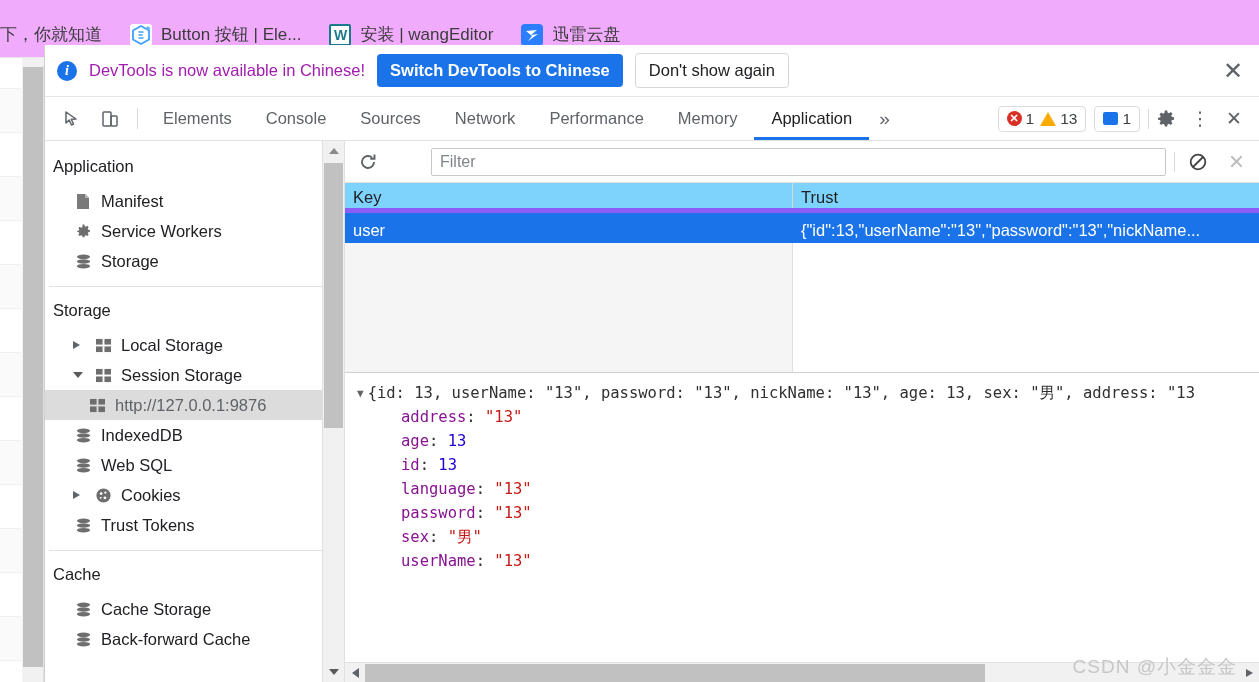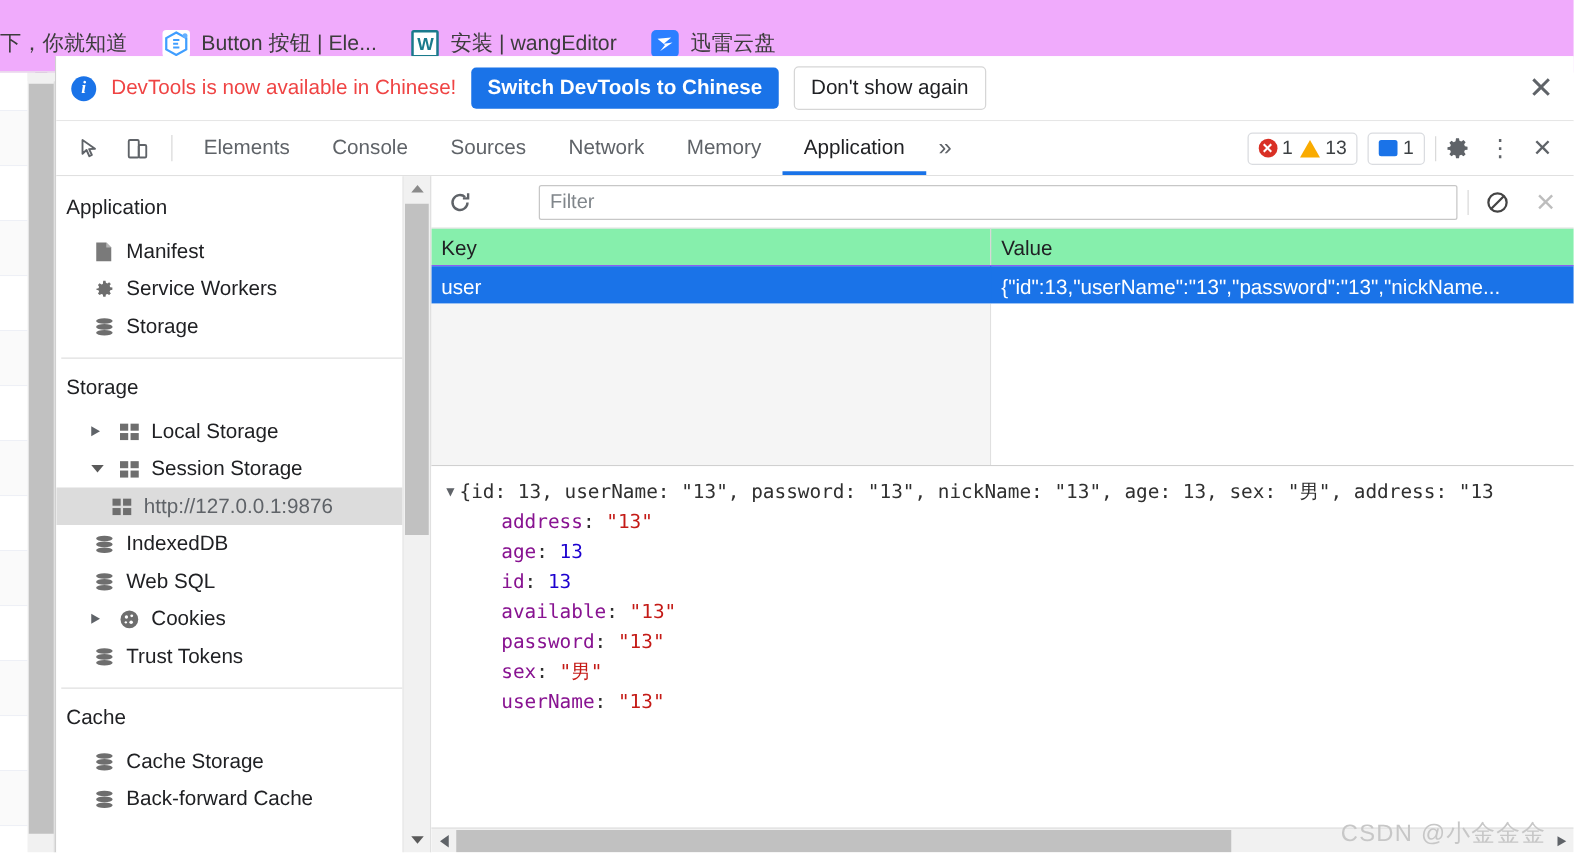--- a/index.html
+++ b/index.html
@@ -68,21 +68,21 @@
   .notif {
     height:52px; flex:0 0 auto; background:#fff;
     border-bottom:1px solid #e6e6e6;
     display:flex; align-items:center; padding: 0 14px 0 12px; gap:12px;
   }
   .info-icon {
     width:20px;height:20px;border-radius:50%;background:#1a73e8;color:#fff;
     font-size:14px; font-family:"Liberation Serif", serif; font-style:italic; font-weight:bold;
     display:flex;align-items:center;justify-content:center; flex:0 0 auto;
   }
-  .notif-text { font-size:16.5px; color:#ef4444; white-space:nowrap; }
+  .notif-text { font-size:16.5px; color:#a21caf; white-space:nowrap; }
   .btn-primary {
     background:#1a73e8; color:#fff; border:none; border-radius:4px;
     font-size:16.5px; font-weight:bold; padding:7px 13px;
     font-family:"Liberation Sans",sans-serif; cursor:pointer; white-space:nowrap;
   }
   .btn-secondary {
     background:#fff; color:#202124; border:1px solid #d6d6d6; border-radius:4px;
     font-size:16.5px; padding:7px 13px;
     font-family:"Liberation Sans",sans-serif; cursor:pointer; white-space:nowrap;
   }
@@ -170,21 +170,21 @@
     flex:1 1 auto; height:28px; border:1px solid #c7c7c7; border-radius:2px;
     padding:0 8px; font-size:16px; color:#202124;
     font-family:"Liberation Sans",sans-serif; outline:none; background:#fff;margin-left:40px;
   }
   .filter-input::placeholder { color:#80868b; }
   .vsep { width:1px; height:20px; background:#dadada; }
   .fb-icon { width:30px;height:30px;display:flex;align-items:center;justify-content:center;cursor:pointer; }
 
   
   .grid { flex:0 0 auto; height:190px; display:flex; flex-direction:column; border-bottom:1px solid #d0d0d0; }
-  .grid-head { display:flex; height:30px; background:#86efac; border-bottom:1px solid #8b5cf6; }
+  .grid-head { display:flex; height:30px; background:#7dd3fc; border-bottom:5px solid #8b5cf6; }
   .gh-cell {
     font-size:16.5px; color:#202124; padding:4px 0 0 8px; display:flex; align-items:center;
   }
   .gh-key { width:448px; flex:0 0 auto; border-right:1px solid #d7d7d7; }
   .gh-val { flex:1 1 auto; }
   .grid-row { display:flex; height:30px; background:#1a73e8; color:#fff; cursor:pointer; }
   .gr-cell { font-size:16.5px; padding:4px 0 0 8px; display:flex; align-items:center; overflow:hidden; white-space:nowrap; }
   .gr-key { width:448px; flex:0 0 auto; border-right:1px solid #1a73e8; }
   .gr-val { flex:1 1 auto; }
   .grid-empty { flex:1 1 auto; display:flex; background:#fff; }
@@ -303,20 +303,21 @@
             <rect x="3" y="3" width="8" height="14" rx="1" fill="none" stroke="#5f6368" stroke-width="1.5"></rect>
             <rect x="11" y="7" width="6" height="10" rx="1" fill="none" stroke="#5f6368" stroke-width="1.5"></rect>
           </svg>
       </div>
       <div class="dt-sep"></div>
       <div class="dt-tabs">
         <div class="dt-tab">Elements</div>
         <div class="dt-tab">Console</div>
         <div class="dt-tab">Sources</div>
         <div class="dt-tab">Network</div>
+        <div class="dt-tab">Performance</div>
         <div class="dt-tab">Memory</div>
         <div class="dt-tab active">Application</div>
       </div>
       <div class="dt-more">»</div>
       <div class="dt-right">
         <div class="badge-group">
           <div class="badge-item">
             <span class="err-dot">✕</span>
             <span>1</span>
           </div>
@@ -524,21 +525,21 @@
             <svg width="19" height="19" viewBox="0 0 20 20">
                 <line x1="4.5" y1="4.5" x2="15.5" y2="15.5" stroke="#bdbdbd" stroke-width="2"></line>
                 <line x1="15.5" y1="4.5" x2="4.5" y2="15.5" stroke="#bdbdbd" stroke-width="2"></line>
               </svg>
           </div>
         </div>
 
         <div class="grid">
           <div class="grid-head">
             <div class="gh-cell gh-key">Key</div>
-            <div class="gh-cell gh-val">Value</div>
+            <div class="gh-cell gh-val">Trust</div>
           </div>
           <div class="grid-row">
             <div class="gr-cell gr-key">user</div>
             <div class="gr-cell gr-val">{"id":13,"userName":"13","password":"13","nickName...</div>
           </div>
           <div class="grid-empty">
             <div class="ge-key"></div>
             <div class="ge-val"></div>
           </div>
         </div>
@@ -558,21 +559,21 @@
             <span class="k-prop">age</span>
               <span class="k-plain">:&nbsp;</span>
               <span class="k-num">13</span>
           </div>
           <div class="pv-line pv-indent">
             <span class="k-prop">id</span>
               <span class="k-plain">:&nbsp;</span>
               <span class="k-num">13</span>
           </div>
           <div class="pv-line pv-indent">
-            <span class="k-prop">available</span>
+            <span class="k-prop">language</span>
               <span class="k-plain">:&nbsp;</span>
               <span class="k-str">"13"</span>
           </div>
           <div class="pv-line pv-indent">
             <span class="k-prop">password</span>
               <span class="k-plain">:&nbsp;</span>
               <span class="k-str">"13"</span>
           </div>
           <div class="pv-line pv-indent">
             <span class="k-prop">sex</span>

